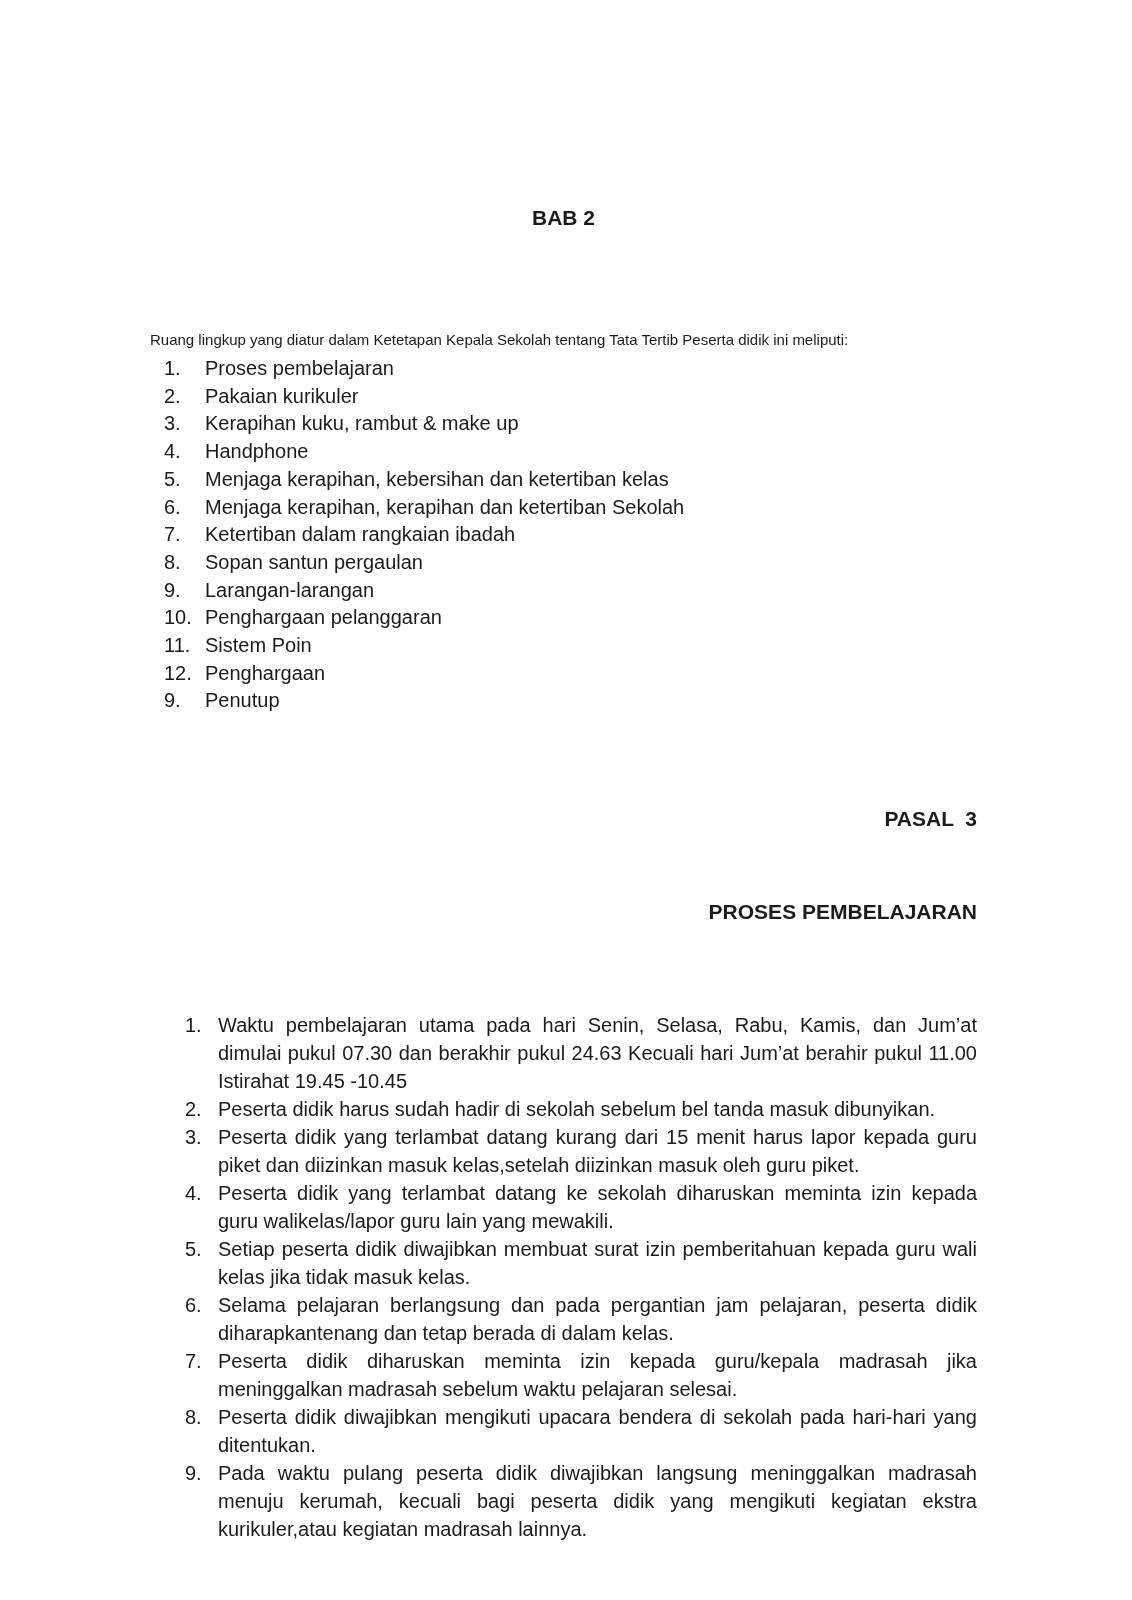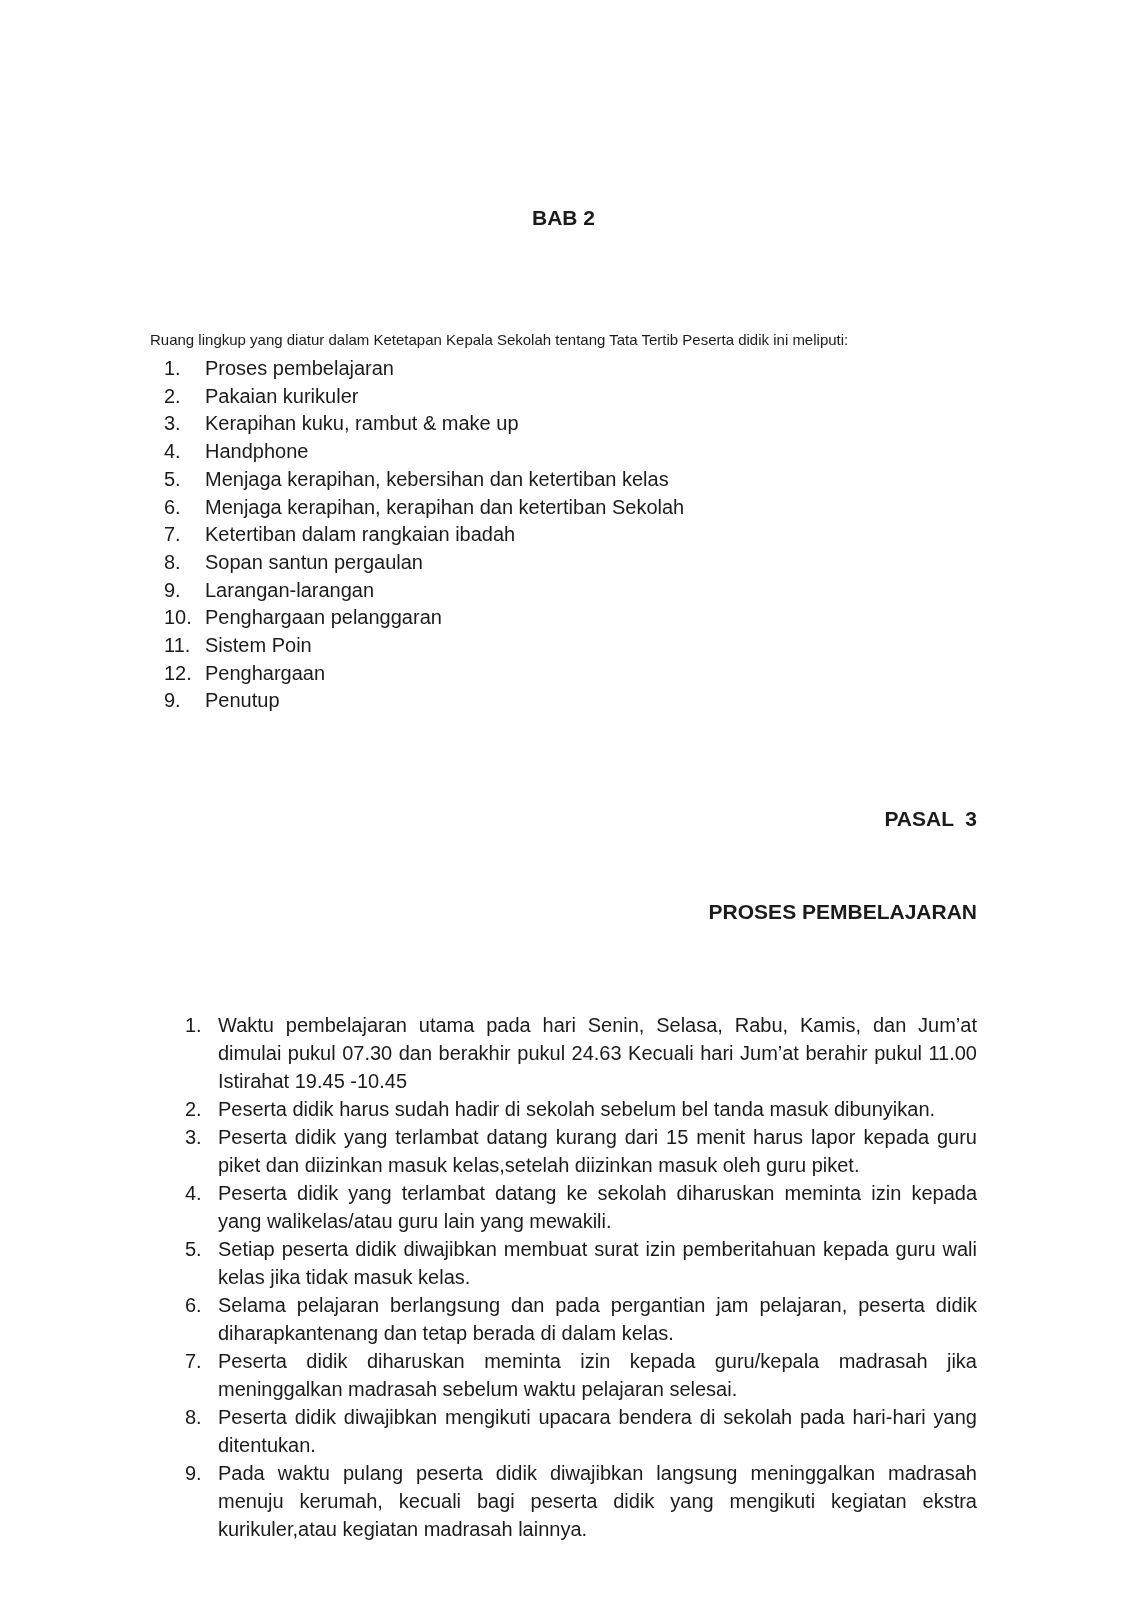--- a/index.html
+++ b/index.html
@@ -172,21 +172,21 @@
         <span class="txt">Peserta didik harus sudah hadir di sekolah sebelum bel tanda masuk dibunyikan.</span>
       </li>
 
       <li>
         <span class="num">3.</span>
         <span class="txt">Peserta didik yang terlambat datang kurang dari 15 menit harus lapor kepada guru piket dan diizinkan masuk kelas,setelah diizinkan masuk oleh guru piket.</span>
       </li>
 
       <li>
         <span class="num">4.</span>
-        <span class="txt">Peserta didik yang terlambat datang ke sekolah diharuskan meminta izin kepada yang walikelas/atau guru lain yang mewakili.</span>
+        <span class="txt">Peserta didik yang terlambat datang ke sekolah diharuskan meminta izin kepada guru walikelas/lapor guru lain yang mewakili.</span>
       </li>
 
       <li>
         <span class="num">5.</span>
         <span class="txt">Setiap peserta didik diwajibkan membuat surat izin pemberitahuan kepada guru wali kelas jika tidak masuk kelas.</span>
       </li>
 
       <li>
         <span class="num">6.</span>
         <span class="txt">Selama pelajaran berlangsung dan pada pergantian jam pelajaran, peserta didik diharapkantenang dan tetap berada di dalam kelas.</span>

